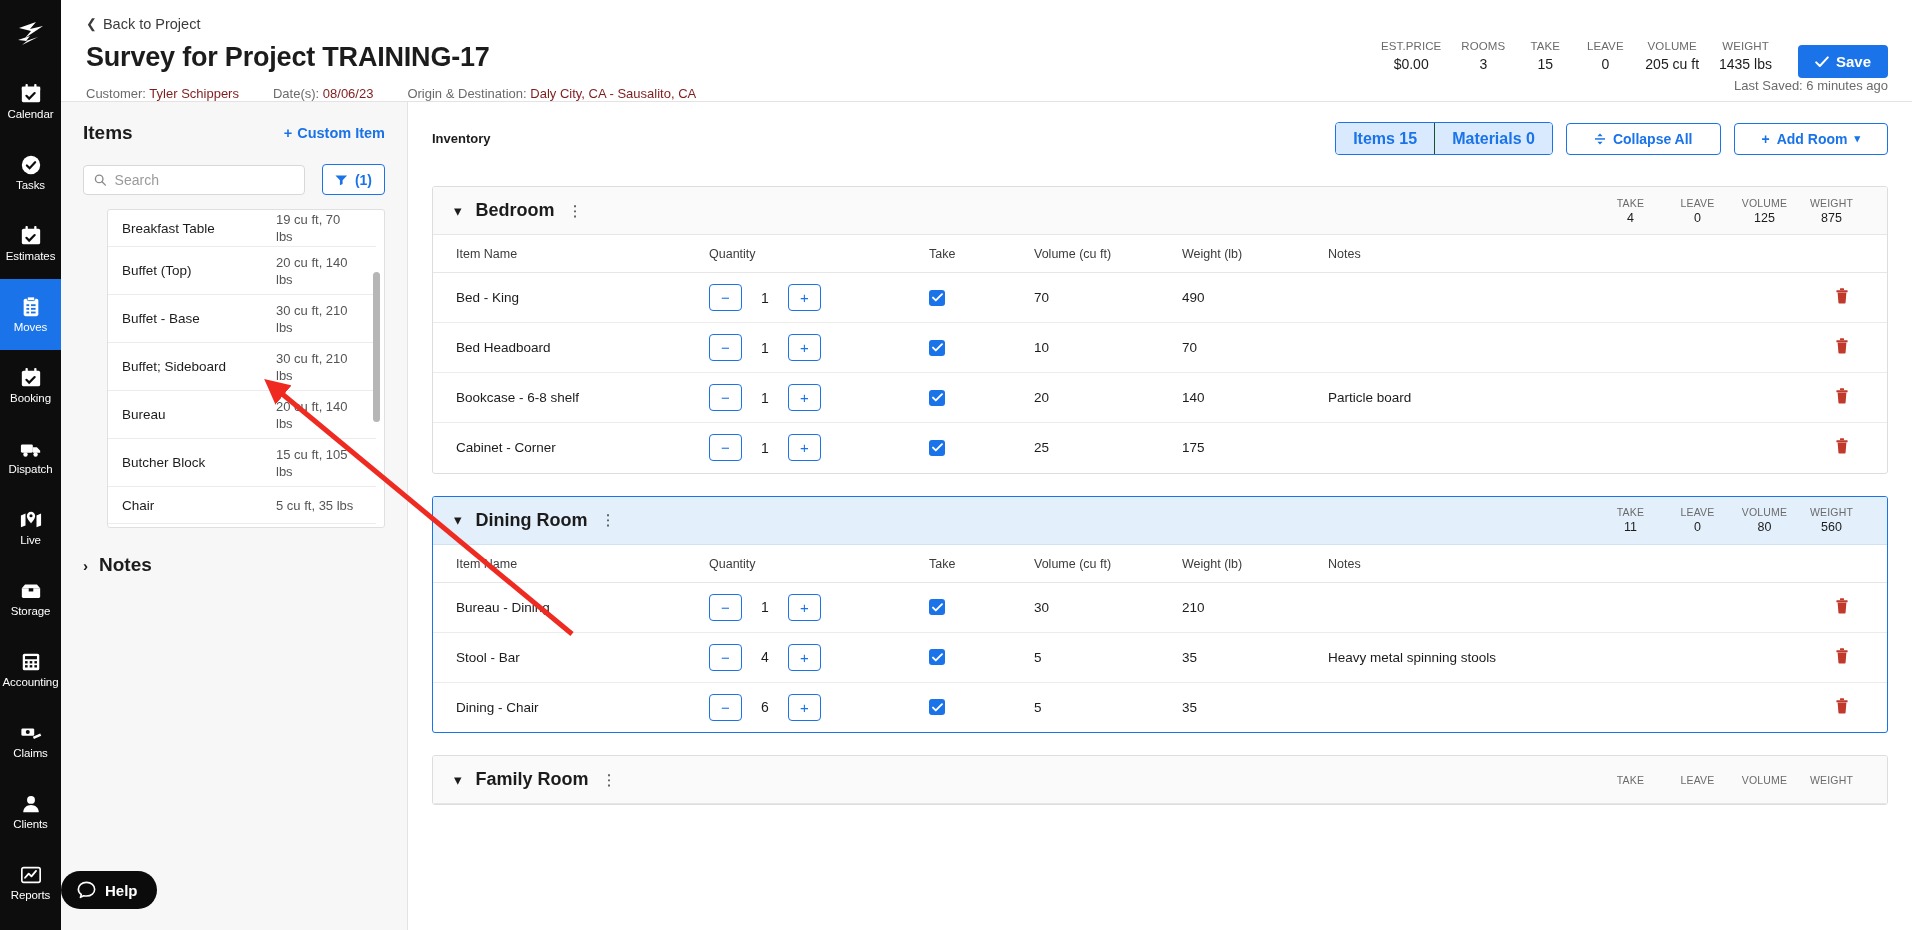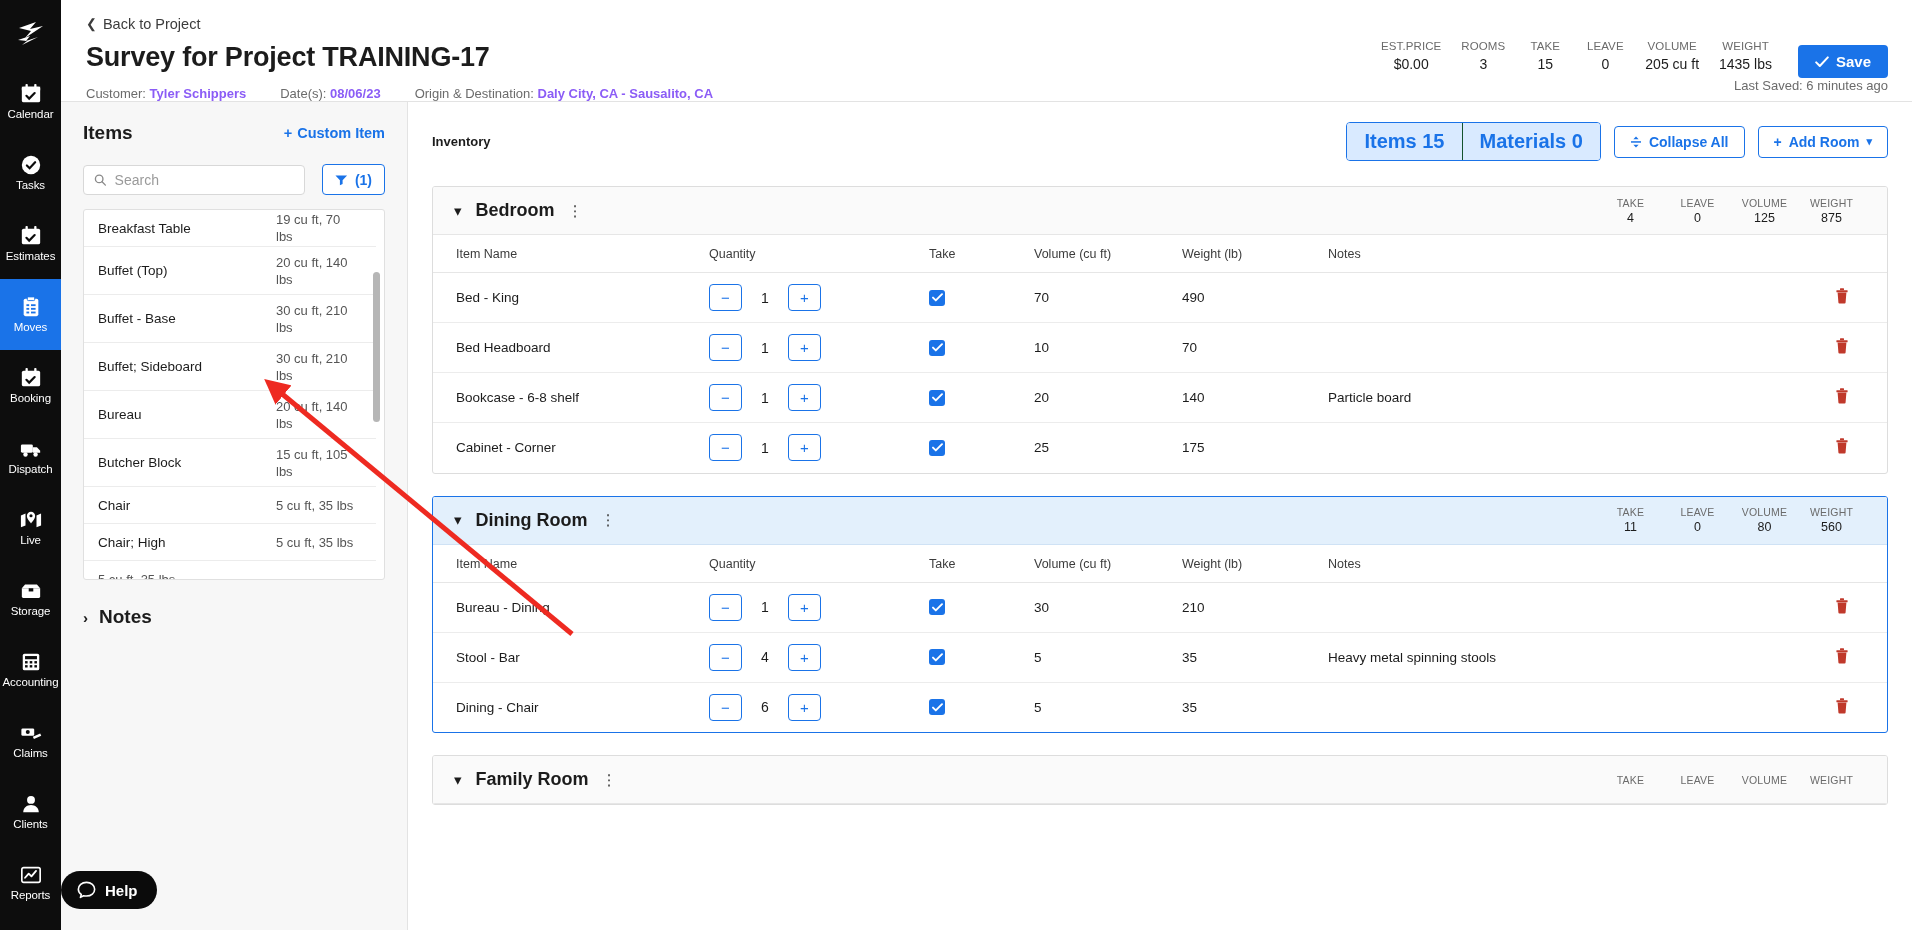--- a/index.html
+++ b/index.html
@@ -31,21 +31,21 @@
   .maincol { flex: 1 1 auto; height: 930px; display: flex; flex-direction: column; background: #fff; min-width: 0; }
 
   
   .topbar { padding: 14px 24px 0 25px; background: #fff; flex: 0 0 auto; }
   .backlink { display: inline-flex; align-items: center; gap: 6px; color: #3c3c3c; font-size: 14.5px; cursor: pointer; }
   .backlink .chev { font-size: 13px; color: #3c3c3c; }
   .title-row { display: flex; align-items: flex-start; justify-content: space-between; margin-top: 10px; }
   .page-title { font-size: 27px; font-weight: 700; color: #1c1c1c; letter-spacing: -0.2px; }
   .meta-row { display: flex; gap: 34px; margin-top: 13px; font-size: 13px; color: #4a4a4a; align-items: center; }
   .meta-row .mlbl { color: #6b6b6b; }
-  .meta-row .mval { color: #8b5cf6; font-weight: 700; }
+  .meta-row .mval { color: #7f1d1d; font-weight: 400; }
   .lastsaved { margin-left: auto; color: #6b6b6b; font-size: 13px; }
 
   .stats { display: flex; align-items: flex-start; gap: 0; margin-top: -4px; }
   .stat { min-width: 60px; text-align: center; padding: 0 10px; }
   .stat .slbl { font-size: 11.5px; color: #6b6b6b; letter-spacing: 0.1px; line-height: 16px; white-space: nowrap; }
   .stat .sval { font-size: 14px; color: #1c1c1c; line-height: 20px; white-space: nowrap; }
   .savebtn {
     margin-left: 16px; margin-top: 7px;
     background: #1a73e8; color: #fff; border: none; border-radius: 4px;
     height: 33px; padding: 0 17px; font-size: 15px; font-weight: 700;
@@ -75,21 +75,21 @@
     font-size: 14px; color: #333; font-family: "Liberation Sans", sans-serif;
   }
   .searchbox input::placeholder { color: #9a9a9a; }
   .filterbtn {
     height: 31px; min-width: 55px; border: 1px solid #1a73e8; border-radius: 4px; background: #fff;
     color: #1a73e8; font-size: 14px; font-weight: 700; display: inline-flex; align-items: center;
     justify-content: center; gap: 7px; padding: 0 12px; cursor: pointer;
   }
   .itemlist {
     margin-top: 14px; background: #fff; border: 1px solid #e0e0e0; border-radius: 3px;
-    height: 371px; overflow: hidden; position: relative;
+    height: 319px; overflow: hidden; position: relative; margin-left: 24px;
   }
   .ilist-inner { position: absolute; inset: 0 8px 0 0; overflow: hidden; }
   .item-row {
     display: flex; align-items: center; justify-content: space-between;
     padding: 0 16px 0 14px; min-height: 37px; border-bottom: 1px solid #ececec;
     gap: 10px; cursor: pointer;
   }
   .item-row .iname { font-size: 13.5px; color: #1c1c1c; flex: 0 0 auto; }
   .item-row .ispec { font-size: 13px; color: #555; width: 84px; line-height: 17px; }
   .item-row.two { min-height: 48px; }
@@ -106,27 +106,27 @@
     font-size: 15px; font-weight: 700; cursor: pointer;
   }
 
   
   .invpanel { flex: 1 1 auto; min-width: 0; background: #fff; overflow: hidden; position: relative; padding: 0 0 0 0; }
   .inv-head { display: flex; align-items: center; justify-content: space-between; padding: 20px 24px 16px 24px; }
   .inv-title { font-size: 13px; font-weight: 700; color: #1c1c1c; }
   .inv-actions { display: flex; align-items: center; gap: 13px; }
   .segmented { display: flex; border: 1px solid #1a73e8; border-radius: 4px; overflow: hidden; }
   .seg {
-    background: #d9eaff; color: #1a73e8; font-size: 20px; font-weight: 700;
-    padding: 0 17px; height: 37px; display: inline-flex; align-items: center; cursor: pointer;
+    background: #d9eaff; color: #1a73e8; font-size: 16px; font-weight: 700;
+    padding: 0 17px; height: 31px; display: inline-flex; align-items: center; cursor: pointer;
   }
   .seg + .seg { border-left: 1px solid #14532d; }
   .outbtn {
     border: 1px solid #1a73e8; border-radius: 4px; background: #fff; color: #1a73e8;
-    font-size: 14px; font-weight: 700; height: 32px; padding: 0 15px;
+    font-size: 14px; font-weight: 700; height: 32px; padding: 0 27px;
     display: inline-flex; align-items: center; gap: 7px; cursor: pointer;
   }
 
   .inv-scroll { position: absolute; top: 84px; left: 0; right: 0; bottom: 0; overflow: hidden; padding: 0 24px 0 24px; }
 
   .roomcard { border: 1px solid #ddd; border-radius: 3px; margin-bottom: 22px; overflow: hidden; background: #fff; }
   .roomcard.highlight { border: 1px solid #1a73e8; }
   .room-head {
     display: flex; align-items: center; background: #fafafa; padding: 0 22px 0 21px; height: 48px;
     border-bottom: 1px solid #e6e6e6;

